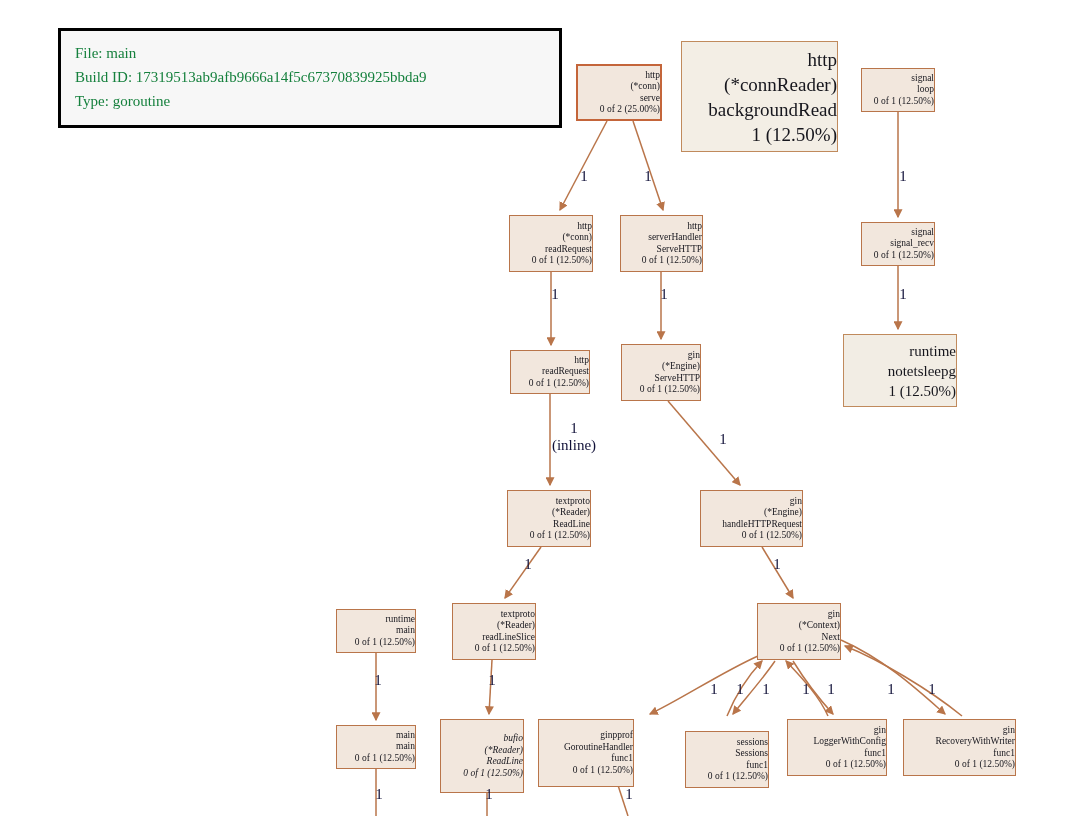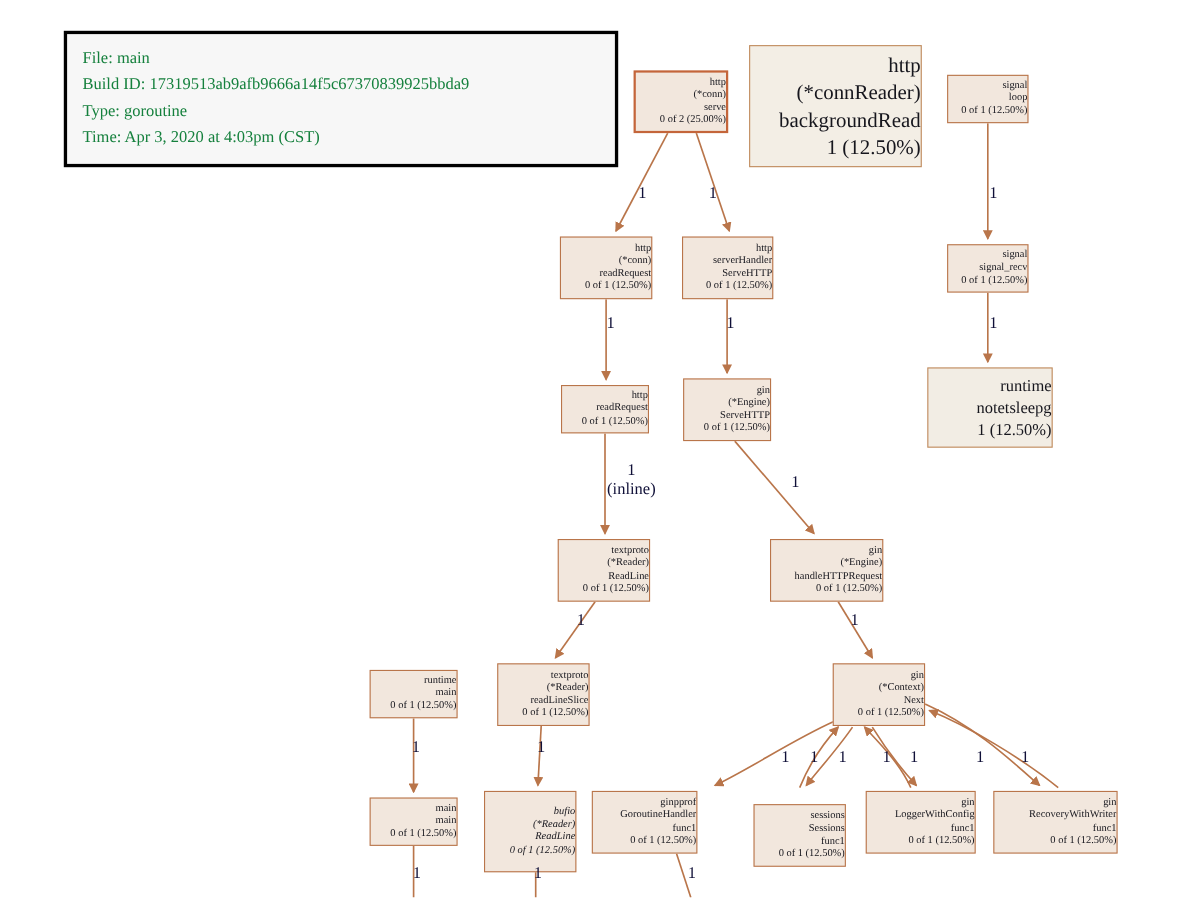--- a/index.html
+++ b/index.html
@@ -132,21 +132,20 @@
     <path marker-end="none" d="M 376,769 L 376,816"></path>
     <path marker-end="none" d="M 487,776 L 487,816"></path>
     <path marker-end="none" d="M 615,776 L 628,816"></path>
   </g>
 </svg>
 
 <div class="legend-box">
   <div class="legend-line">File: main</div>
   <div class="legend-line">Build ID: 17319513ab9afb9666a14f5c67370839925bbda9</div>
   <div class="legend-line">Type: goroutine</div>
-  <div class="legend-line">Time: Apr 3, 2020 at 4:03pm (CST)</div>
 </div>
 
 <div id="node-layer">
     <div class="node sz-s accent" style="left: 576px; top: 64px; width: 86px; height: 57px;">
       <span class="nline">http</span>
       <span class="nline">(*conn)</span>
       <span class="nline">serve</span>
       <span class="nline">0 of 2 (25.00%)</span>
     </div>
     <div class="node sz-l" style="left: 681px; top: 41px; width: 157px; height: 111px;">
@@ -226,21 +225,21 @@
       <span class="nline">main</span>
       <span class="nline">main</span>
       <span class="nline">0 of 1 (12.50%)</span>
     </div>
     <div class="node sz-s" style="left: 440px; top: 719px; width: 84px; height: 74px; font-style: italic;">
       <span class="nline">bufio</span>
       <span class="nline">(*Reader)</span>
       <span class="nline">ReadLine</span>
       <span class="nline">0 of 1 (12.50%)</span>
     </div>
-    <div class="node sz-s" style="left: 538px; top: 719px; width: 96px; height: 57px;">
+    <div class="node sz-s" style="left: 538px; top: 719px; width: 96px; height: 68px;">
       <span class="nline">ginpprof</span>
       <span class="nline">GoroutineHandler</span>
       <span class="nline">func1</span>
       <span class="nline">0 of 1 (12.50%)</span>
     </div>
     <div class="node sz-s" style="left: 685px; top: 719px; width: 84px; height: 57px; margin-top: 12px;">
       <span class="nline">sessions</span>
       <span class="nline">Sessions</span>
       <span class="nline">func1</span>
       <span class="nline">0 of 1 (12.50%)</span>

